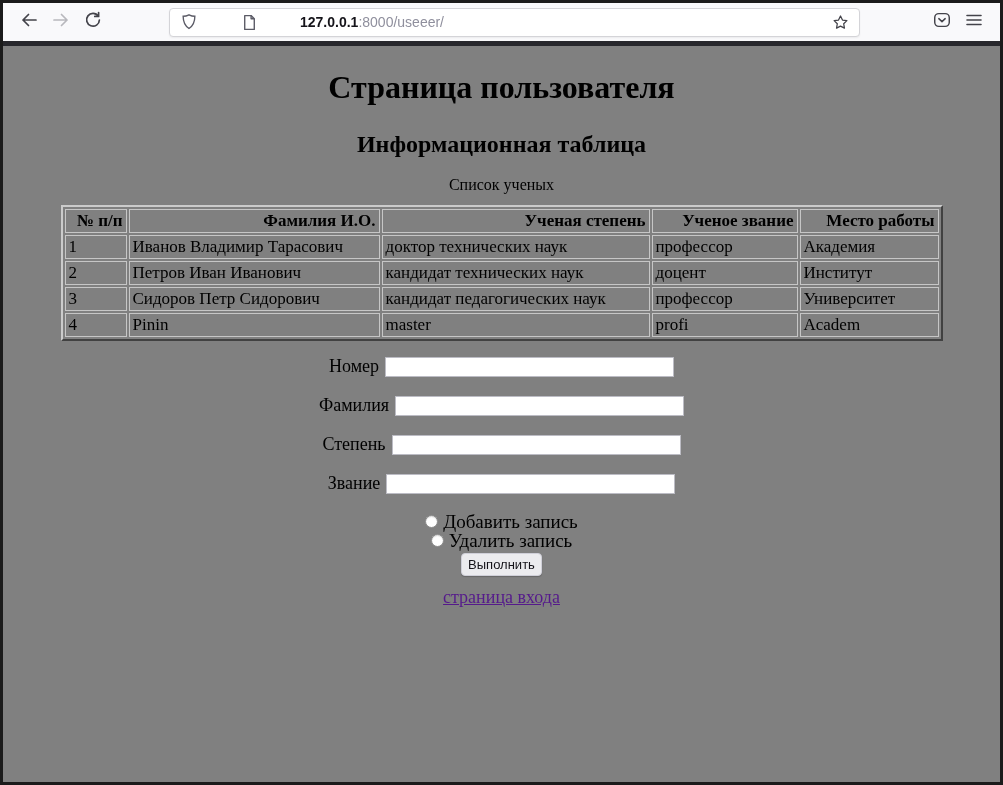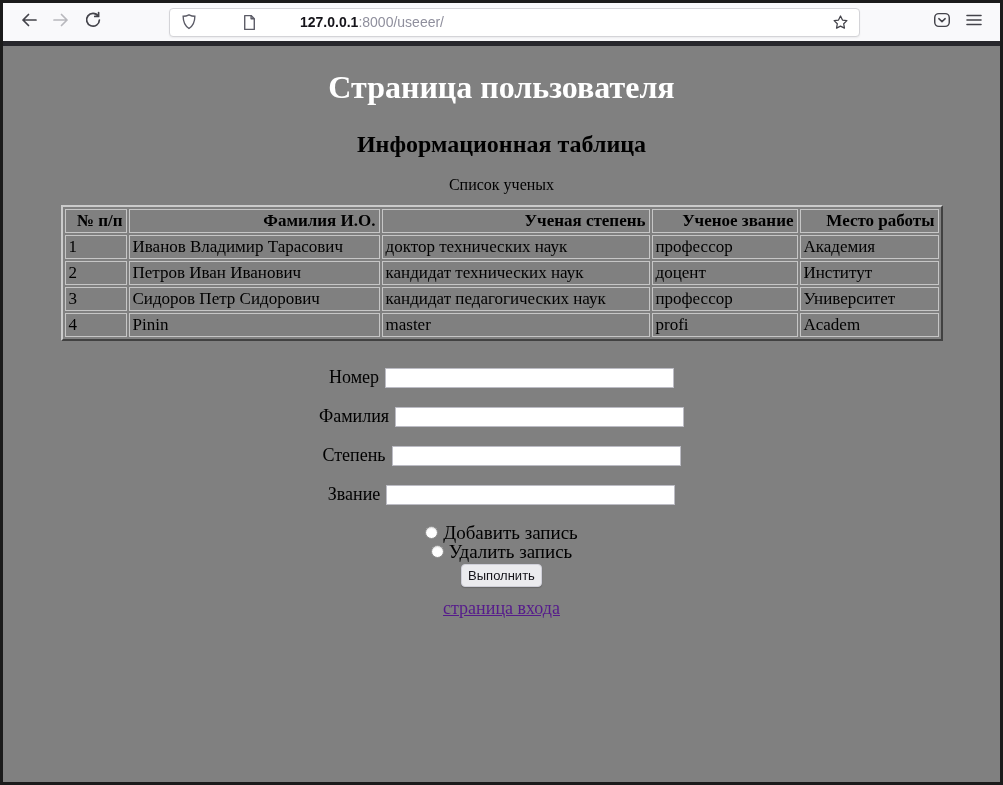--- a/index.html
+++ b/index.html
@@ -52,21 +52,21 @@
     flex: 1 1 auto;
     background: #808080;
     font-family: "Liberation Serif", serif;
     color: #000;
     text-align: center;
     overflow: hidden;
   }
   .page h1 {
     margin-top: 23px;
     font-size: 32px; font-weight: bold;
-    color: #ffffff;
+    color: #000000;
   }
   .page h2 {
     margin-top: 25px;
     font-size: 24px; font-weight: bold;
     color: #000;
     font-family: Liberation Serif, serif;
   }
   .table-caption {
     margin-top: 18px; margin-bottom: 11px;
     font-size: 16px;
@@ -89,21 +89,21 @@
   }
   table.scientists th { font-weight: bold; text-align: right; }
   table.scientists td { text-align: left; }
   col.c1 { width: 62px; }
   col.c2 { width: 251px; }
   col.c3 { width: 268px; }
   col.c4 { width: 146px; }
   col.c5 { width: 139px; }
 
   
-  .form-area { margin-top: 26px; }
+  .form-area { margin-top: 15px; }
   .form-row {
     display: flex; justify-content: center; align-items: center;
     gap: 6px;
     margin-bottom: 18px;
     font-size: 18px;
   }
   .form-row input[type="text"] {
     width: 289px; height: 20px;
     border: 1px solid #bcbcc4;
     background: #ffffff;

